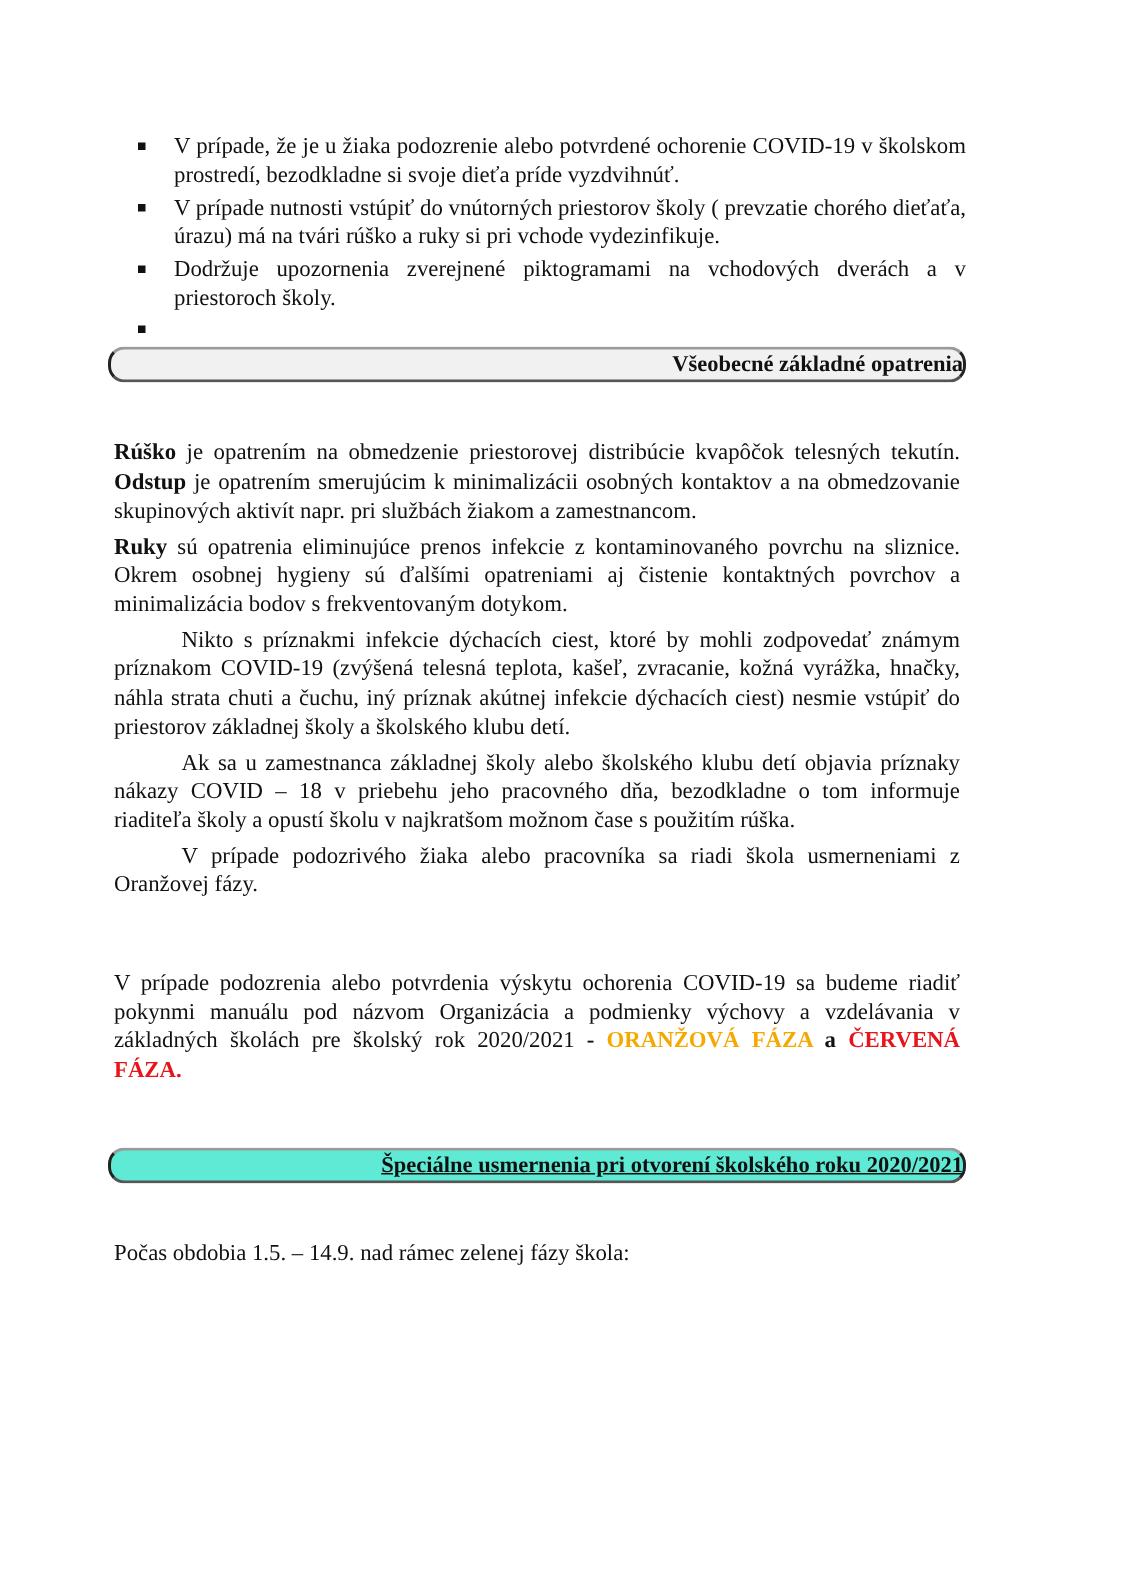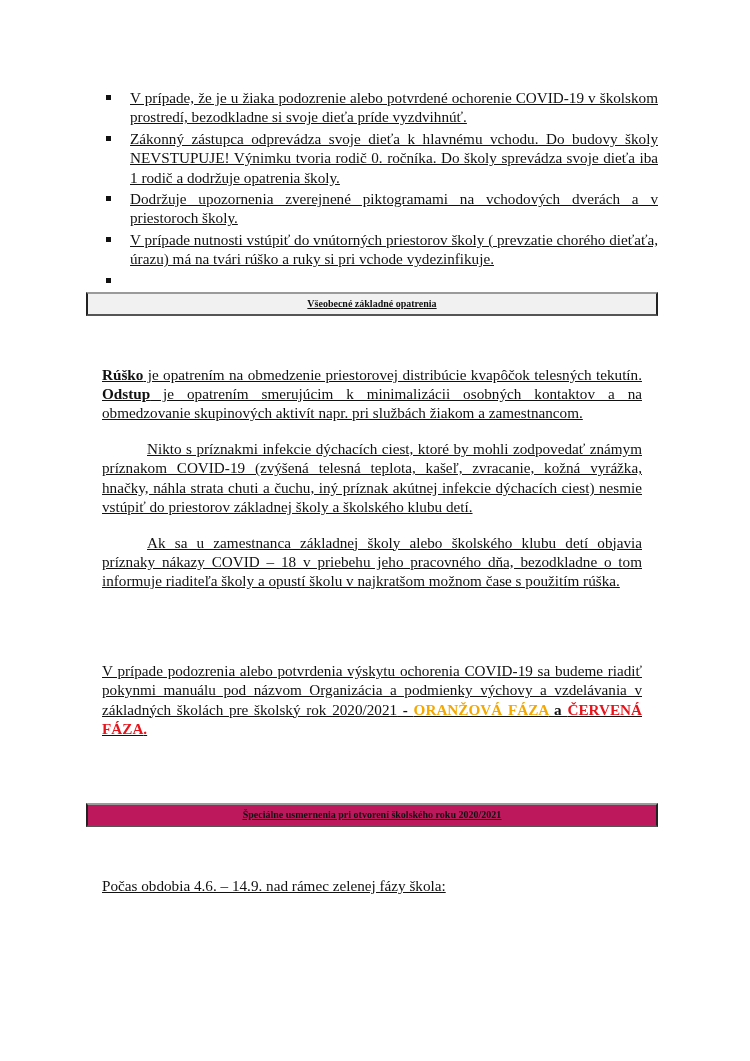--- a/index.html
+++ b/index.html
@@ -1,82 +1,85 @@
 <!DOCTYPE html>
 <html><head>
   <meta charset="utf-8">
   <style>
     html, body { margin: 0; padding: 0; background: #ffffff; }
     body {
       width: 750px; height: 1061px; position: relative; overflow: hidden;
       font-family: "Liberation Serif", "DejaVu Serif", serif;
       font-size: 15.2px; color: #111;
     }
-    .page { position: absolute; left: 86px; top: 88px; width: 572px; text-decoration: underline; }
+    .page { position: absolute; left: 72px; top: 88px; width: 572px; }
     ul.bullets { list-style: none; margin: 0; padding: 0 0 0 44px; }
     ul.bullets li { position: relative; line-height: 19.4px; text-align: justify; margin: 0 0 2px 0; }
     ul.bullets li::before {
       content: ""; position: absolute; left: -24px; top: 7px;
       width: 5px; height: 5px; background: #111;
     }
     ul.bullets li.empty { height: 19px; }
     .box-heading {
       margin: 0; border-top: 2px solid #9a9a9a; border-left: 2px solid #222;
       border-right: 2px solid #222; border-bottom: 2px solid #555;
-      background: #f1f1f1; text-align: center; font-weight: bold;
-      height: 20px; line-height: 20px; font-size: 10px;
+      background: #f1f1f1; text-align: right; font-weight: bold;
+      height: 20px; line-height: 20px; font-size: 15px; border-radius: 11px;
     }
     .box-heading.u span { text-decoration: underline; }
-    p { margin: 16px; line-height: 19.4px; text-align: justify; }
+    p { margin: 4px; line-height: 19.4px; text-align: justify; }
     p.indent { text-indent: 45px; }
     .gap-l { height: 33px; }
     .gap-m { height: 19px; }
     .gap-xl { height: 38px; }
     b { font-weight: bold; }
     .orange { color: #f5a800; font-weight: bold; }
     .red { color: #e8141c; font-weight: bold; }
     .sep { font-weight: bold; }
   </style>
 </head>
 <body>
 
 <div class="page">
 
   <ul class="bullets">
     <li>V prípade, že je u žiaka podozrenie alebo potvrdené ochorenie COVID-19 v školskom prostredí, bezodkladne si svoje dieťa príde vyzdvihnúť.</li>
-    <li>Zákonný zástupca odprevádza svoje dieťa k hlavnému vchodu. Do budovy školy NEVSTUPUJE! Výnimku tvoria rodič 0. ročníka. Do školy sprevádza svoje dieťa iba 1 rodič a dodržuje opatrenia školy.</li>
+    <li>V prípade nutnosti vstúpiť do vnútorných priestorov školy ( prevzatie chorého dieťaťa, úrazu) má na tvári rúško a ruky si pri vchode vydezinfikuje.</li>
     <li>Dodržuje upozornenia zverejnené piktogramami na vchodových dverách a v priestoroch školy.</li>
-    <li>V prípade nutnosti vstúpiť do vnútorných priestorov školy ( prevzatie chorého dieťaťa, úrazu) má na tvári rúško a ruky si pri vchode vydezinfikuje.</li>
     <li class="empty"></li>
   </ul>
 
   <div class="box-heading" style="background: rgb(241, 241, 241);">
     <span>Všeobecné základné opatrenia</span>
   </div>
 
   <div class="gap-l"></div>
 
   <p>
     <b>Rúško</b><span> je opatrením na obmedzenie priestorovej distribúcie kvapôčok telesných tekutín.</span>
     <b>Odstup</b><span> je opatrením smerujúcim k minimalizácii osobných kontaktov a na obmedzovanie skupinových aktivít napr. pri službách žiakom a zamestnancom.</span>
   </p>
+  <p>
+    <b>Ruky</b><span> sú opatrenia eliminujúce prenos infekcie z kontaminovaného povrchu na sliznice. Okrem osobnej hygieny sú ďalšími opatreniami aj čistenie kontaktných povrchov a minimalizácia bodov s frekventovaným dotykom.</span>
+  </p>
   <p class="indent">Nikto s príznakmi infekcie dýchacích ciest, ktoré by mohli zodpovedať známym príznakom COVID-19 (zvýšená telesná teplota, kašeľ, zvracanie, kožná vyrážka, hnačky, náhla strata chuti a čuchu, iný príznak akútnej infekcie dýchacích ciest) nesmie vstúpiť do priestorov základnej školy a školského klubu detí.</p>
   <p class="indent">Ak sa u zamestnanca základnej školy alebo školského klubu detí objavia príznaky nákazy COVID – 18 v priebehu jeho pracovného dňa, bezodkladne o tom informuje riaditeľa školy a opustí školu v najkratšom možnom čase s použitím rúška.</p>
+  <p class="indent">V prípade podozrivého žiaka alebo pracovníka sa riadi škola usmerneniami z Oranžovej fázy.</p>
 
   <div class="gap-m"></div>
 
 
   <div class="gap-m"></div>
 
   <p>
     <span>V prípade podozrenia alebo potvrdenia výskytu  ochorenia COVID-19 sa budeme riadiť pokynmi manuálu pod názvom Organizácia a podmienky výchovy a vzdelávania v základných školách pre školský rok 2020/2021</span><span class="sep"> - </span><span class="orange" style="color: rgb(245, 168, 0);">ORANŽOVÁ FÁZA</span><span class="sep"> a </span><span class="red" style="color: rgb(232, 20, 28);">ČERVENÁ FÁZA</span><span class="red" style="color: rgb(232, 20, 28);">.</span>
   </p>
 
   <div class="gap-xl"></div>
 
-  <div class="box-heading u" style="background: #be185d; margin-top: 11px;">
+  <div class="box-heading u" style="background: #5eead4;">
     <span>Špeciálne usmernenia pri otvorení školského roku 2020/2021</span>
   </div>
 
   <div class="gap-l"></div>
 
-  <p>Počas obdobia 4.6. – 14.9.  nad rámec zelenej fázy škola:</p>
+  <p>Počas obdobia 1.5. – 14.9.  nad rámec zelenej fázy škola:</p>
 </div>
 
 </body></html>

